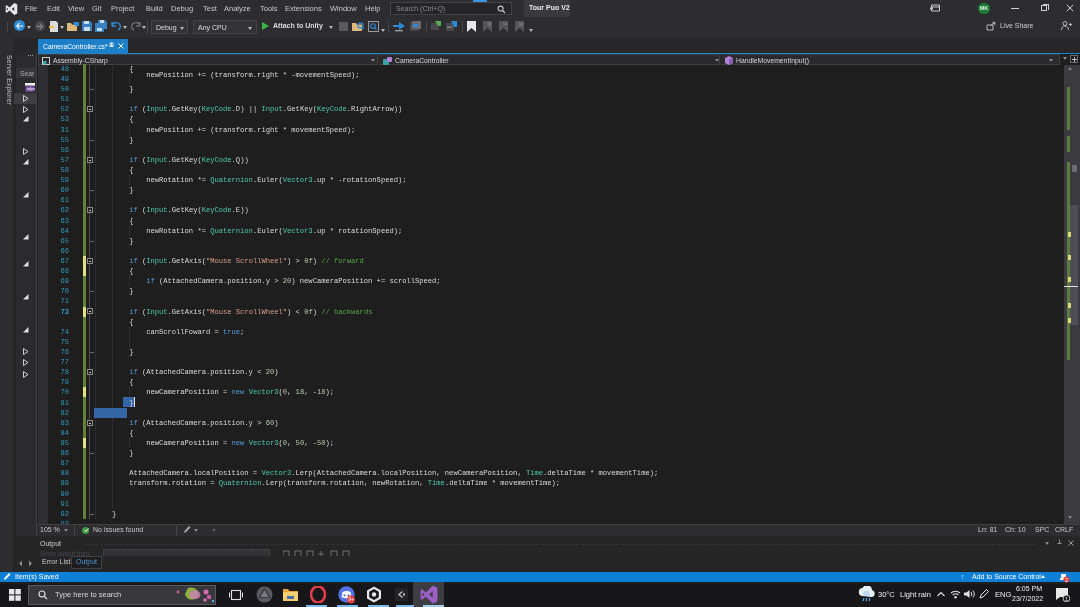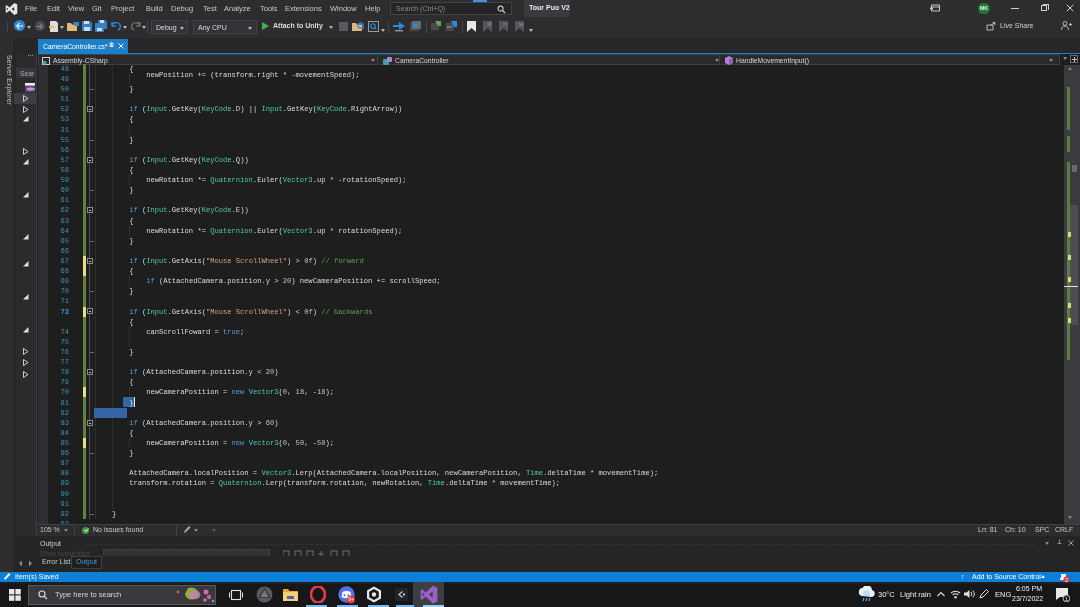--- a/index.html
+++ b/index.html
@@ -353,20 +353,21 @@
 <div class="ft" style="top:291.1px"></div>
 <div class="ft" style="top:351.8px"></div>
 <div class="ft" style="top:452.9px"></div>
 <div class="ft" style="top:513.5px"></div>
 
 <div class="cl" style="top:63.9px">        {</div>
 <div class="cl" style="top:70px">            newPosition += (transform.right * -movementSpeed);</div>
 <div class="cl" style="top:84.1px">        }</div>
 <div class="cl" style="top:104.3px">        <i class="k">if</i> (<i class="t">Input</i>.GetKey(<i class="t">KeyCode</i>.D) || <i class="t">Input</i>.GetKey(<i class="t">KeyCode</i>.RightArrow))</div>
 <div class="cl" style="top:114.4px">        {</div>
+<div class="cl" style="top:124.5px">            newPosition += (transform.right * movementSpeed);</div>
 <div class="cl" style="top:134.7px">        }</div>
 <div class="cl" style="top:154.9px">        <i class="k">if</i> (<i class="t">Input</i>.GetKey(<i class="t">KeyCode</i>.Q))</div>
 <div class="cl" style="top:165.0px">        {</div>
 <div class="cl" style="top:175.1px">            newRotation *= <i class="t">Quaternion</i>.Euler(<i class="t">Vector3</i>.up * -rotationSpeed);</div>
 <div class="cl" style="top:185.2px">        }</div>
 <div class="cl" style="top:205.4px">        <i class="k">if</i> (<i class="t">Input</i>.GetKey(<i class="t">KeyCode</i>.E))</div>
 <div class="cl" style="top:215.5px">        {</div>
 <div class="cl" style="top:225.6px">            newRotation *= <i class="t">Quaternion</i>.Euler(<i class="t">Vector3</i>.up * rotationSpeed);</div>
 <div class="cl" style="top:235.8px">        }</div>
 <div class="cl" style="top:256.0px">        <i class="k">if</i> (<i class="t">Input</i>.GetAxis(<i class="s">"Mouse ScrollWheel"</i>) &gt; <i class="n">0f</i>) <i class="c">// forward</i></div>

